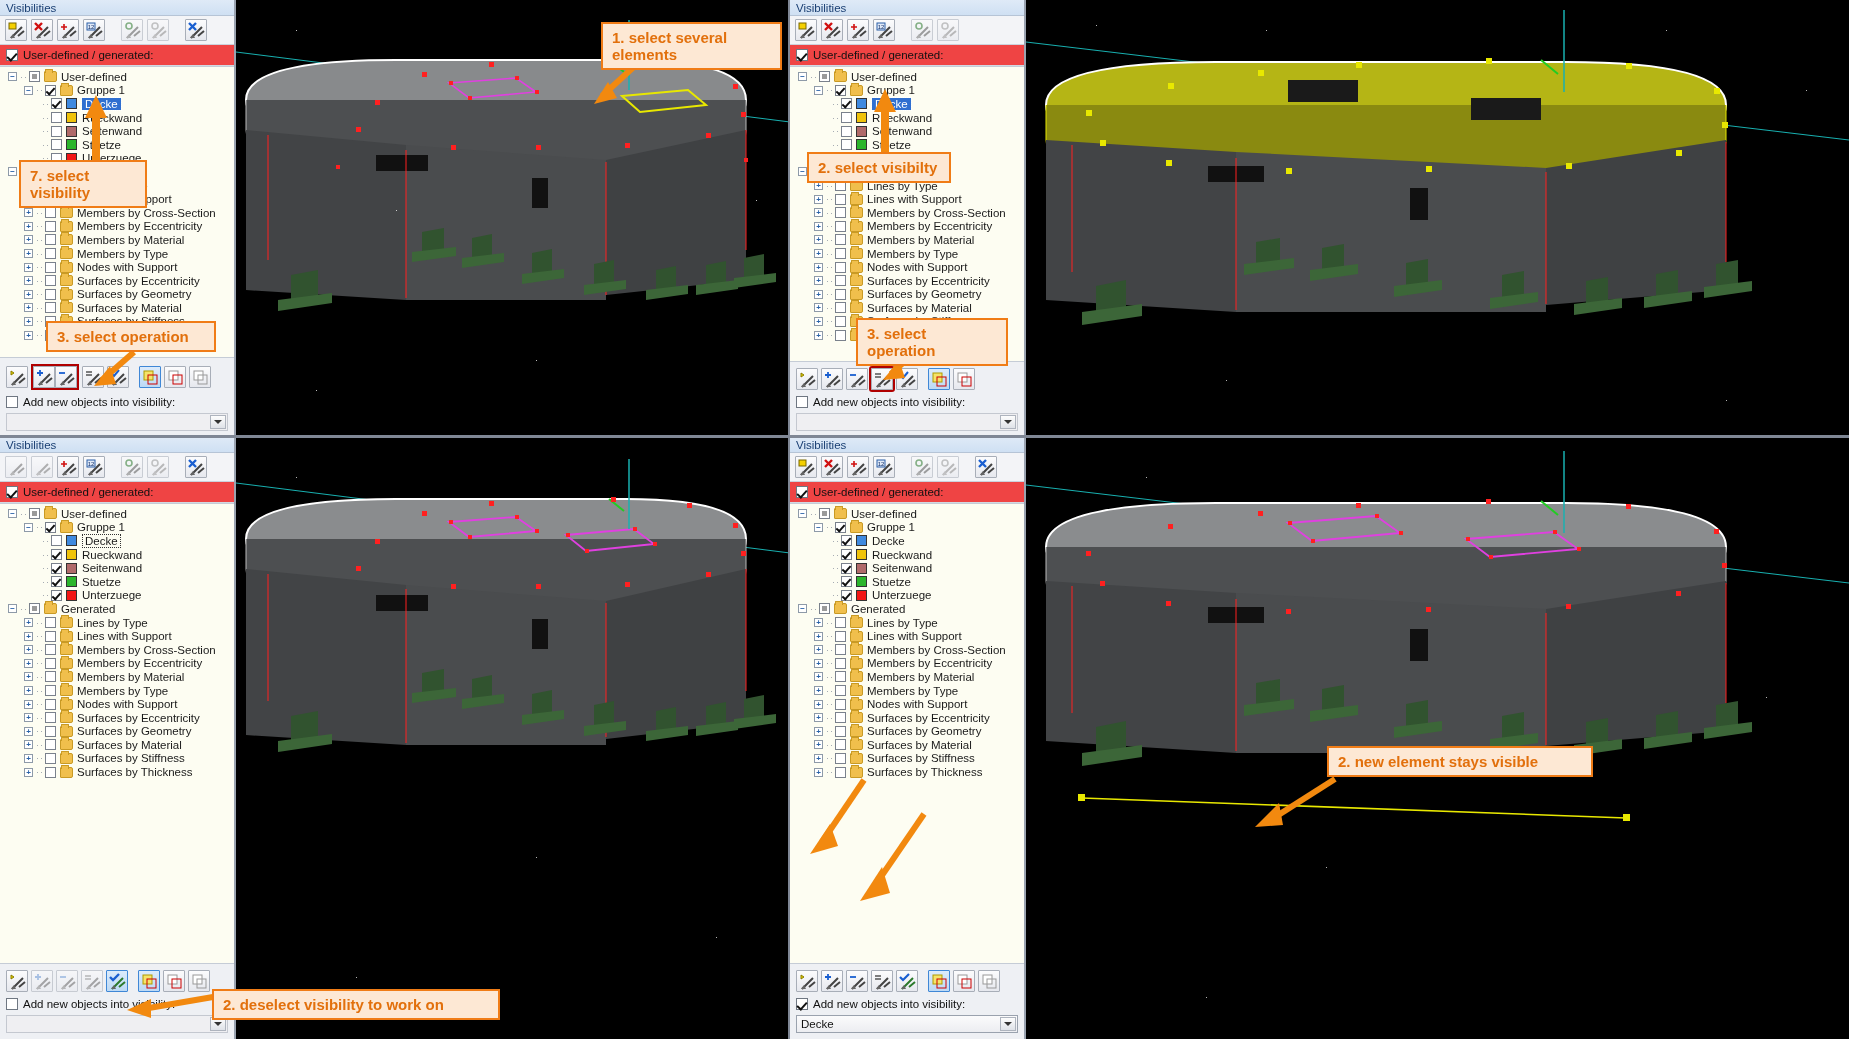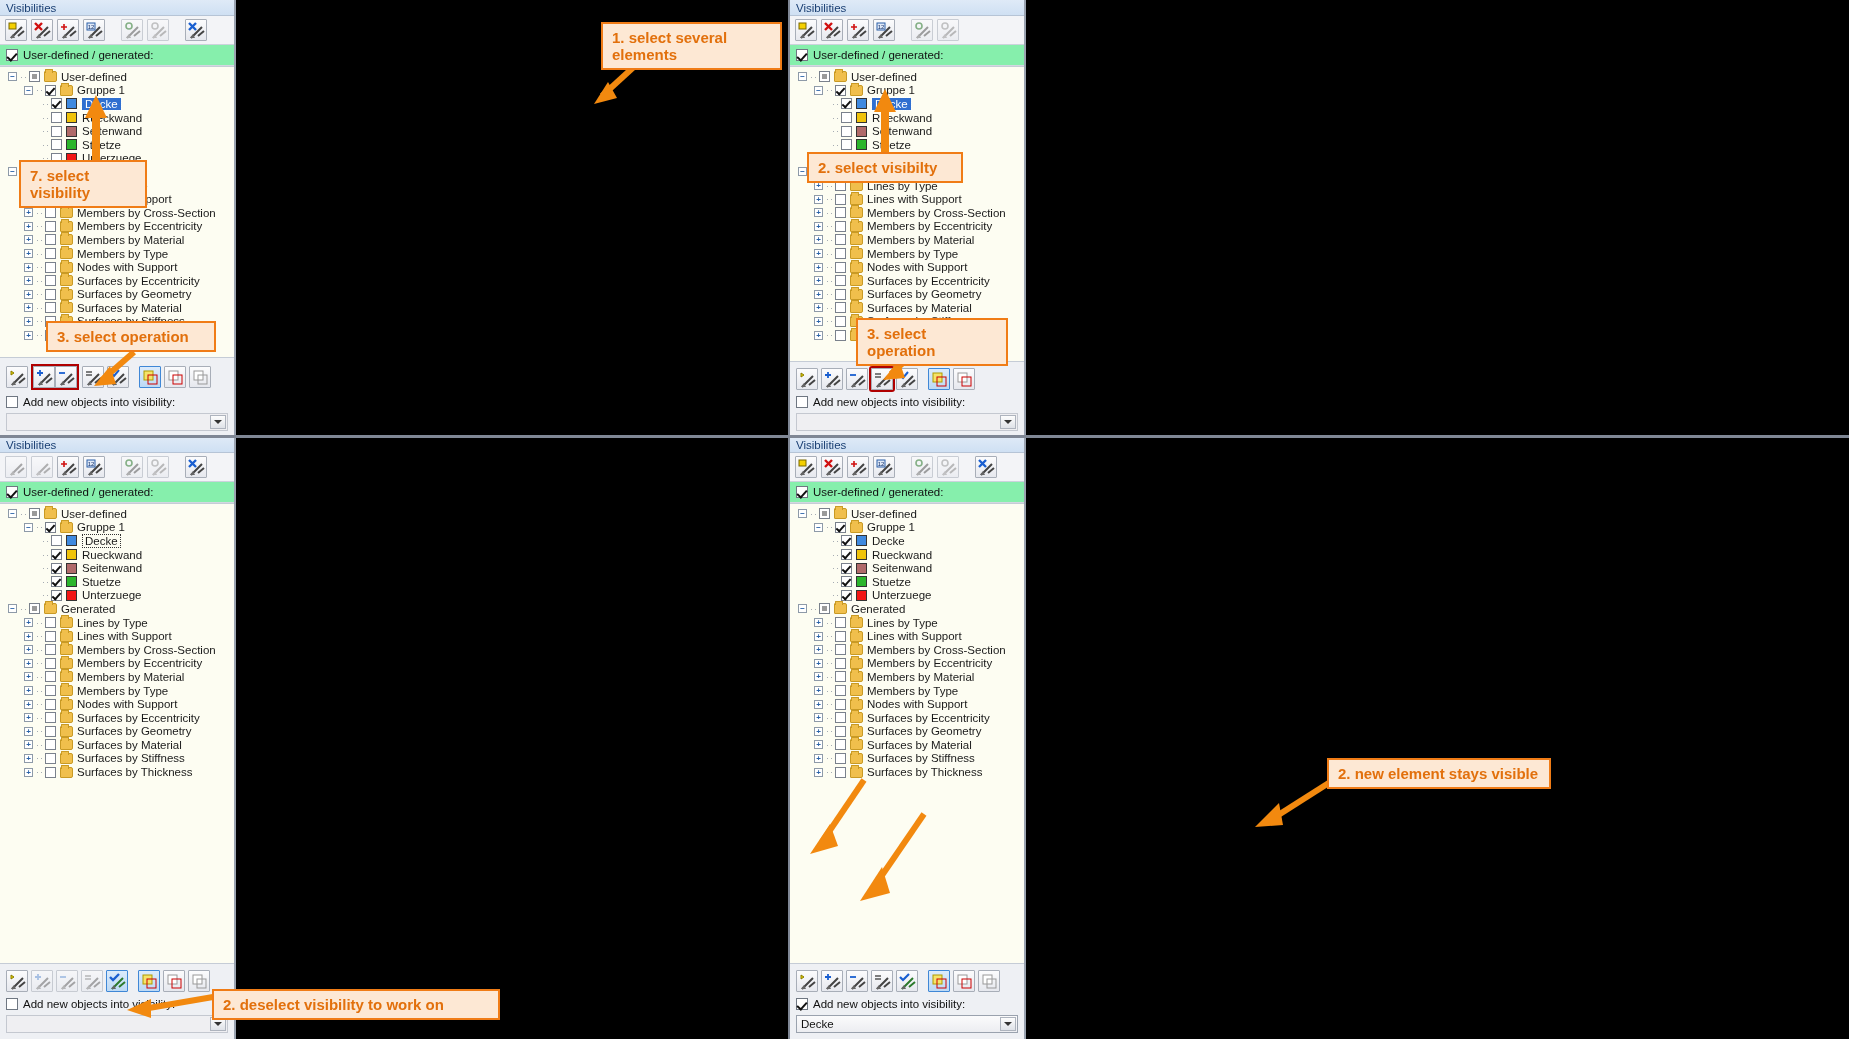--- a/index.html
+++ b/index.html
@@ -8,21 +8,21 @@
     width:1849px; height:1039px;
     font-family:"Liberation Sans", sans-serif;
     background:#000; overflow:hidden;
   }
   .grid {
     position:relative; width:1849px; height:1039px;
     display:grid;
     grid-template-columns: 790px 1059px;
     grid-template-rows: 437px 602px;
   }
-  .quad { position:relative; overflow:hidden; display:flex;flex-direction:column; }
+  .quad { position:relative; overflow:hidden; display:flex; }
 
   
   .panel {
     width:236px; height:100%;
     background:#eef0f4;
     border-right:2px solid #9aa3b0;
     display:flex; flex-direction:column;
     font-size:11.5px; color:#111;
     position:relative;
   }
@@ -48,21 +48,21 @@
   .tbtn.dim { opacity:.55; }
   .tbtn.sel { border:1px solid #3f87d6; background:linear-gradient(#dcebfb,#bcd9f5); }
   .tbtn.redbox { outline:2px solid #b00000; outline-offset:0px; }
   .redgroup { position:relative; display:flex; gap:0; border:2px solid #b00000; padding:0; }
   .redgroup .tbtn { border-radius:0; }
   .tbtn svg { position:absolute; left:2px; top:2px; }
   .gap { width:8px; flex:none; }
 
   .chkrow {
     display:flex; align-items:center; gap:5px;
-    padding:4px 6px; background:#86efac;
+    padding:4px 6px; background:#ef4444;
     border-bottom:1px solid #d3d8e1;
   }
   .cb {
     width:12px; height:12px; border:1px solid #6f7782;
     background:#fff; display:inline-block; position:relative; flex:none;
   }
   .cb.checked:after {
     content:""; position:absolute; left:2px; top:1px;
     width:4px; height:8px; border:solid #111; border-width:0 2px 2px 0;
     transform:rotate(42deg);
@@ -822,21 +822,21 @@
           <rect x="70" y="25" width="1" height="1"></rect>
             <rect x="240" y="30" width="1" height="1"></rect>
           <rect x="640" y="30" width="1" height="1"></rect>
             <rect x="780" y="90" width="1" height="1"></rect>
           <rect x="200" y="380" width="1" height="1"></rect>
             <rect x="700" y="400" width="1" height="1"></rect>
         </g>
       </svg>
     </div>
 
-    <div class="callout" style="left:17px; top:152px; width:156px; z-index:45;">2. select visibilty</div>
+    <div class="callout" style="left:17px; top:152px; width:144px; z-index:45;">2. select visibilty</div>
     <svg class="arrow" style="left:82px; top:86px;" width="26" height="74">
       <path d="M13 70 L13 22" stroke="#f2890f" stroke-width="8"></path>
       <path d="M2 26 L13 3 L24 26 Z" fill="#f2890f"></path>
     </svg>
 
     <div class="callout" style="left:66px; top:318px; width:152px; z-index:45;">3. select operation</div>
     <svg class="arrow" style="left:85px; top:344px;" width="50" height="42">
       <path d="M44 4 L16 30" stroke="#f2890f" stroke-width="6"></path>
       <path d="M24 16 L8 36 L30 34 Z" fill="#f2890f"></path>
     </svg>
@@ -1527,21 +1527,21 @@
 
     <svg class="arrow" style="left:4px; top:335px;" width="80" height="100">
       <path d="M70 8 L28 70" stroke="#f2890f" stroke-width="6"></path>
       <path d="M36 52 L16 82 L44 74 Z" fill="#f2890f"></path>
     </svg>
     <svg class="arrow" style="left:46px; top:372px;" width="100" height="110">
       <path d="M88 5 L38 78" stroke="#f2890f" stroke-width="6"></path>
       <path d="M46 58 L24 92 L54 84 Z" fill="#f2890f"></path>
     </svg>
 
-    <div class="callout" style="left:537px; top:309px; width:224px;margin-top:12px;">2. new element stays visible</div>
+    <div class="callout" style="left:537px; top:309px; width:266px;">2. new element stays visible</div>
     <svg class="arrow" style="left:449px; top:336px;" width="110" height="60">
       <path d="M96 6 L30 48" stroke="#f2890f" stroke-width="6"></path>
       <path d="M40 30 L16 54 L44 52 Z" fill="#f2890f"></path>
     </svg>
   </div>
 
   <div class="divv" style="left:0; top:435px; width:1849px; height:3px;"></div>
   <div class="divv" style="left:788px; top:0; width:2px; height:1039px;"></div>
 
 </div>

